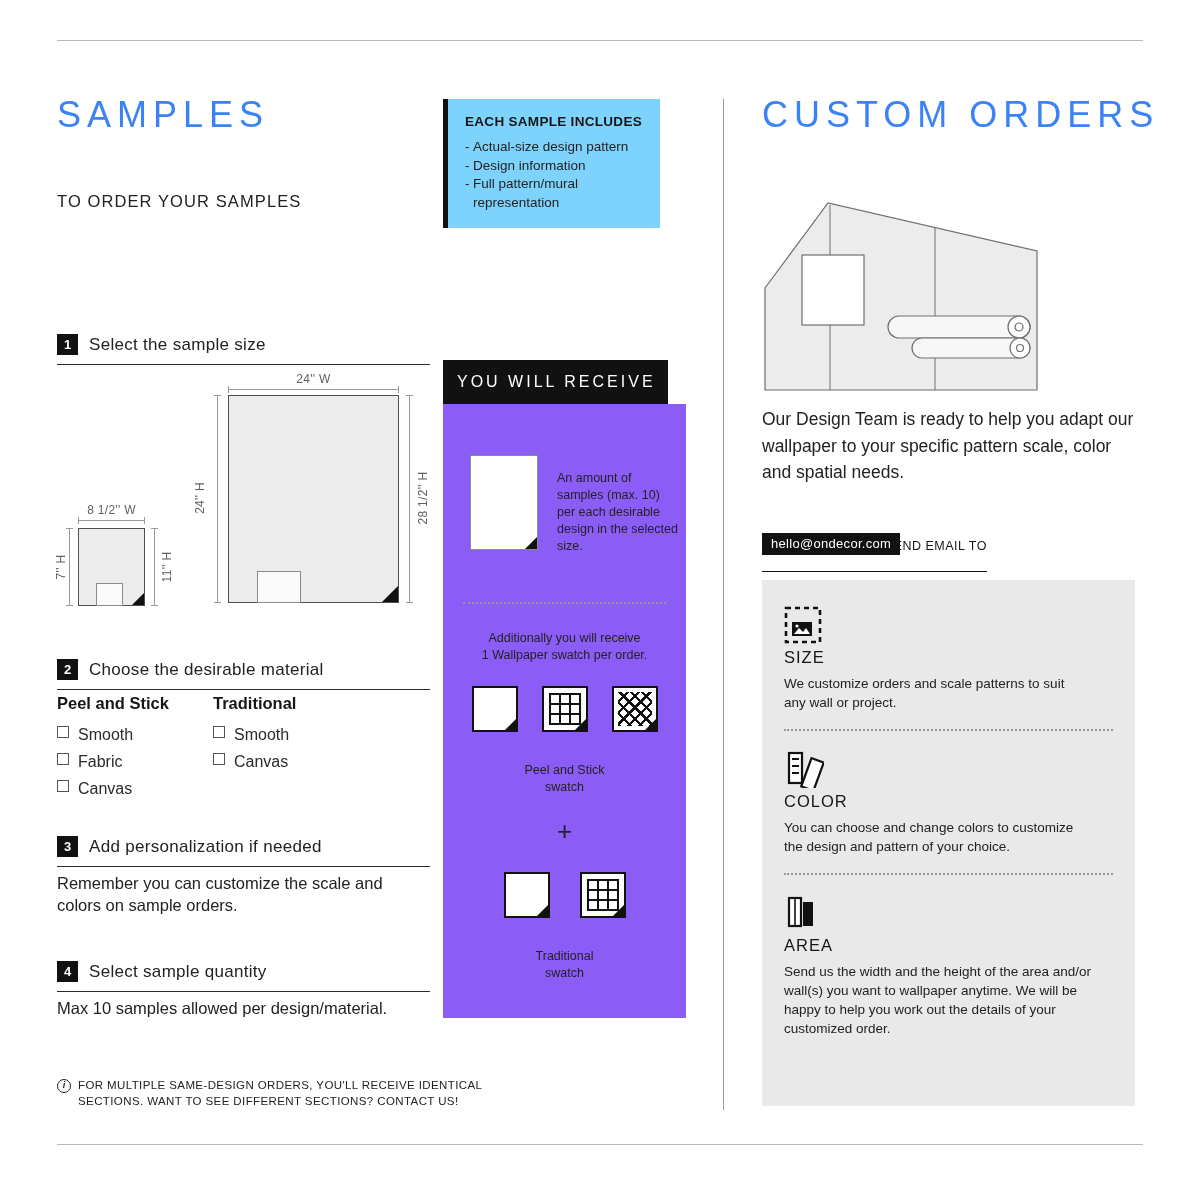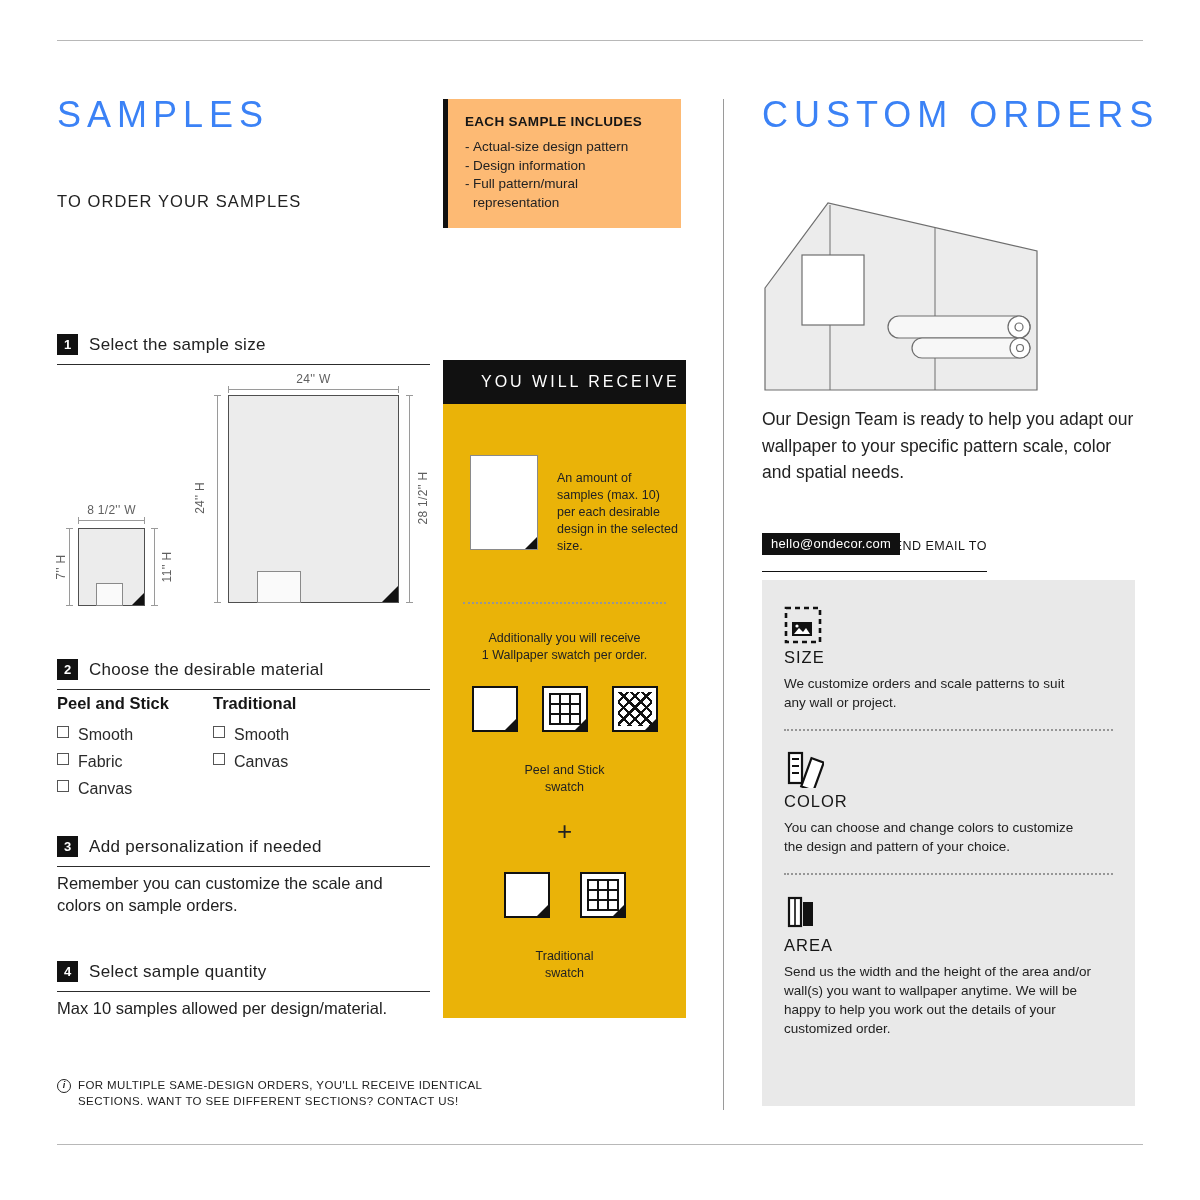--- a/index.html
+++ b/index.html
@@ -45,27 +45,27 @@
   .cb { width:12px; height:12px; border:1.4px solid #555; margin-right:9px; flex:0 0 12px; }
 
   .note { position:absolute; left:57px; font-size:16.5px; line-height:22px; color:#222; }
 
   .footer-note { position:absolute; left:57px; top:1078px; width:500px; display:flex; }
   .info-icon { width:14px; height:14px; border:1.3px solid #222; border-radius:50%; font-size:9px; line-height:11.5px; text-align:center; font-style:italic; font-weight:bold; flex:0 0 14px; margin-top:1px; }
   .footer-text { margin-left:7px; font-size:11.5px; letter-spacing:0.4px; line-height:15.5px; color:#222; }
   .footer-text span { display:block; }
 
   
-  .includes-box { position:absolute; left:443px; top:99px; width:238px; background:#fdba74; border-left:5px solid #111; padding:15px 14px 16px 17px; }
+  .includes-box { position:absolute; left:443px; top:99px; width:217px; background:#7dd3fc; border-left:5px solid #111; padding:15px 14px 16px 17px; }
   .includes-title { font-size:13.5px; font-weight:bold; letter-spacing:0.3px; color:#161616; margin-bottom:9px; }
   .inc-item { display:flex; font-size:13.5px; line-height:18.5px; color:#222; }
   .inc-item .dash { flex:0 0 8px; }
 
-  .receive-bar { position:absolute; left:443px; top:360px; width:243px; height:44px; background:#111; color:#fff; font-size:16px; letter-spacing:3px; line-height:44px; padding-left:38px; }
-  .receive-panel { position:absolute; left:443px; top:404px; width:243px; height:614px; background:#eab308; }
+  .receive-bar { position:absolute; left:443px; top:360px; width:225px; height:44px; background:#111; color:#fff; font-size:16px; letter-spacing:3px; line-height:44px; padding-left:14px; }
+  .receive-panel { position:absolute; left:443px; top:404px; width:243px; height:614px; background:#8b5cf6; }
 
   .sample-sq { position:absolute; left:27px; top:51px; width:68px; height:95px; background:#fff; border:1px solid #8a8a8a; }
   .sample-desc { position:absolute; left:114px; top:66px; width:122px; font-size:12.5px; line-height:17px; color:#222; }
 
   .dotted-sep-m { position:absolute; left:20px; right:20px; border-top:2px dotted #969696; }
   .center-label { position:absolute; left:0; width:100%; text-align:center; font-size:12.5px; line-height:17px; color:#222; }
   .center-label span { display:block; }
 
   .swatch-row { position:absolute; left:0; width:100%; display:flex; justify-content:center; gap:24px; }
   .swatch { position:relative; width:46px; height:46px; background:#fff; border:2px solid #111; }

